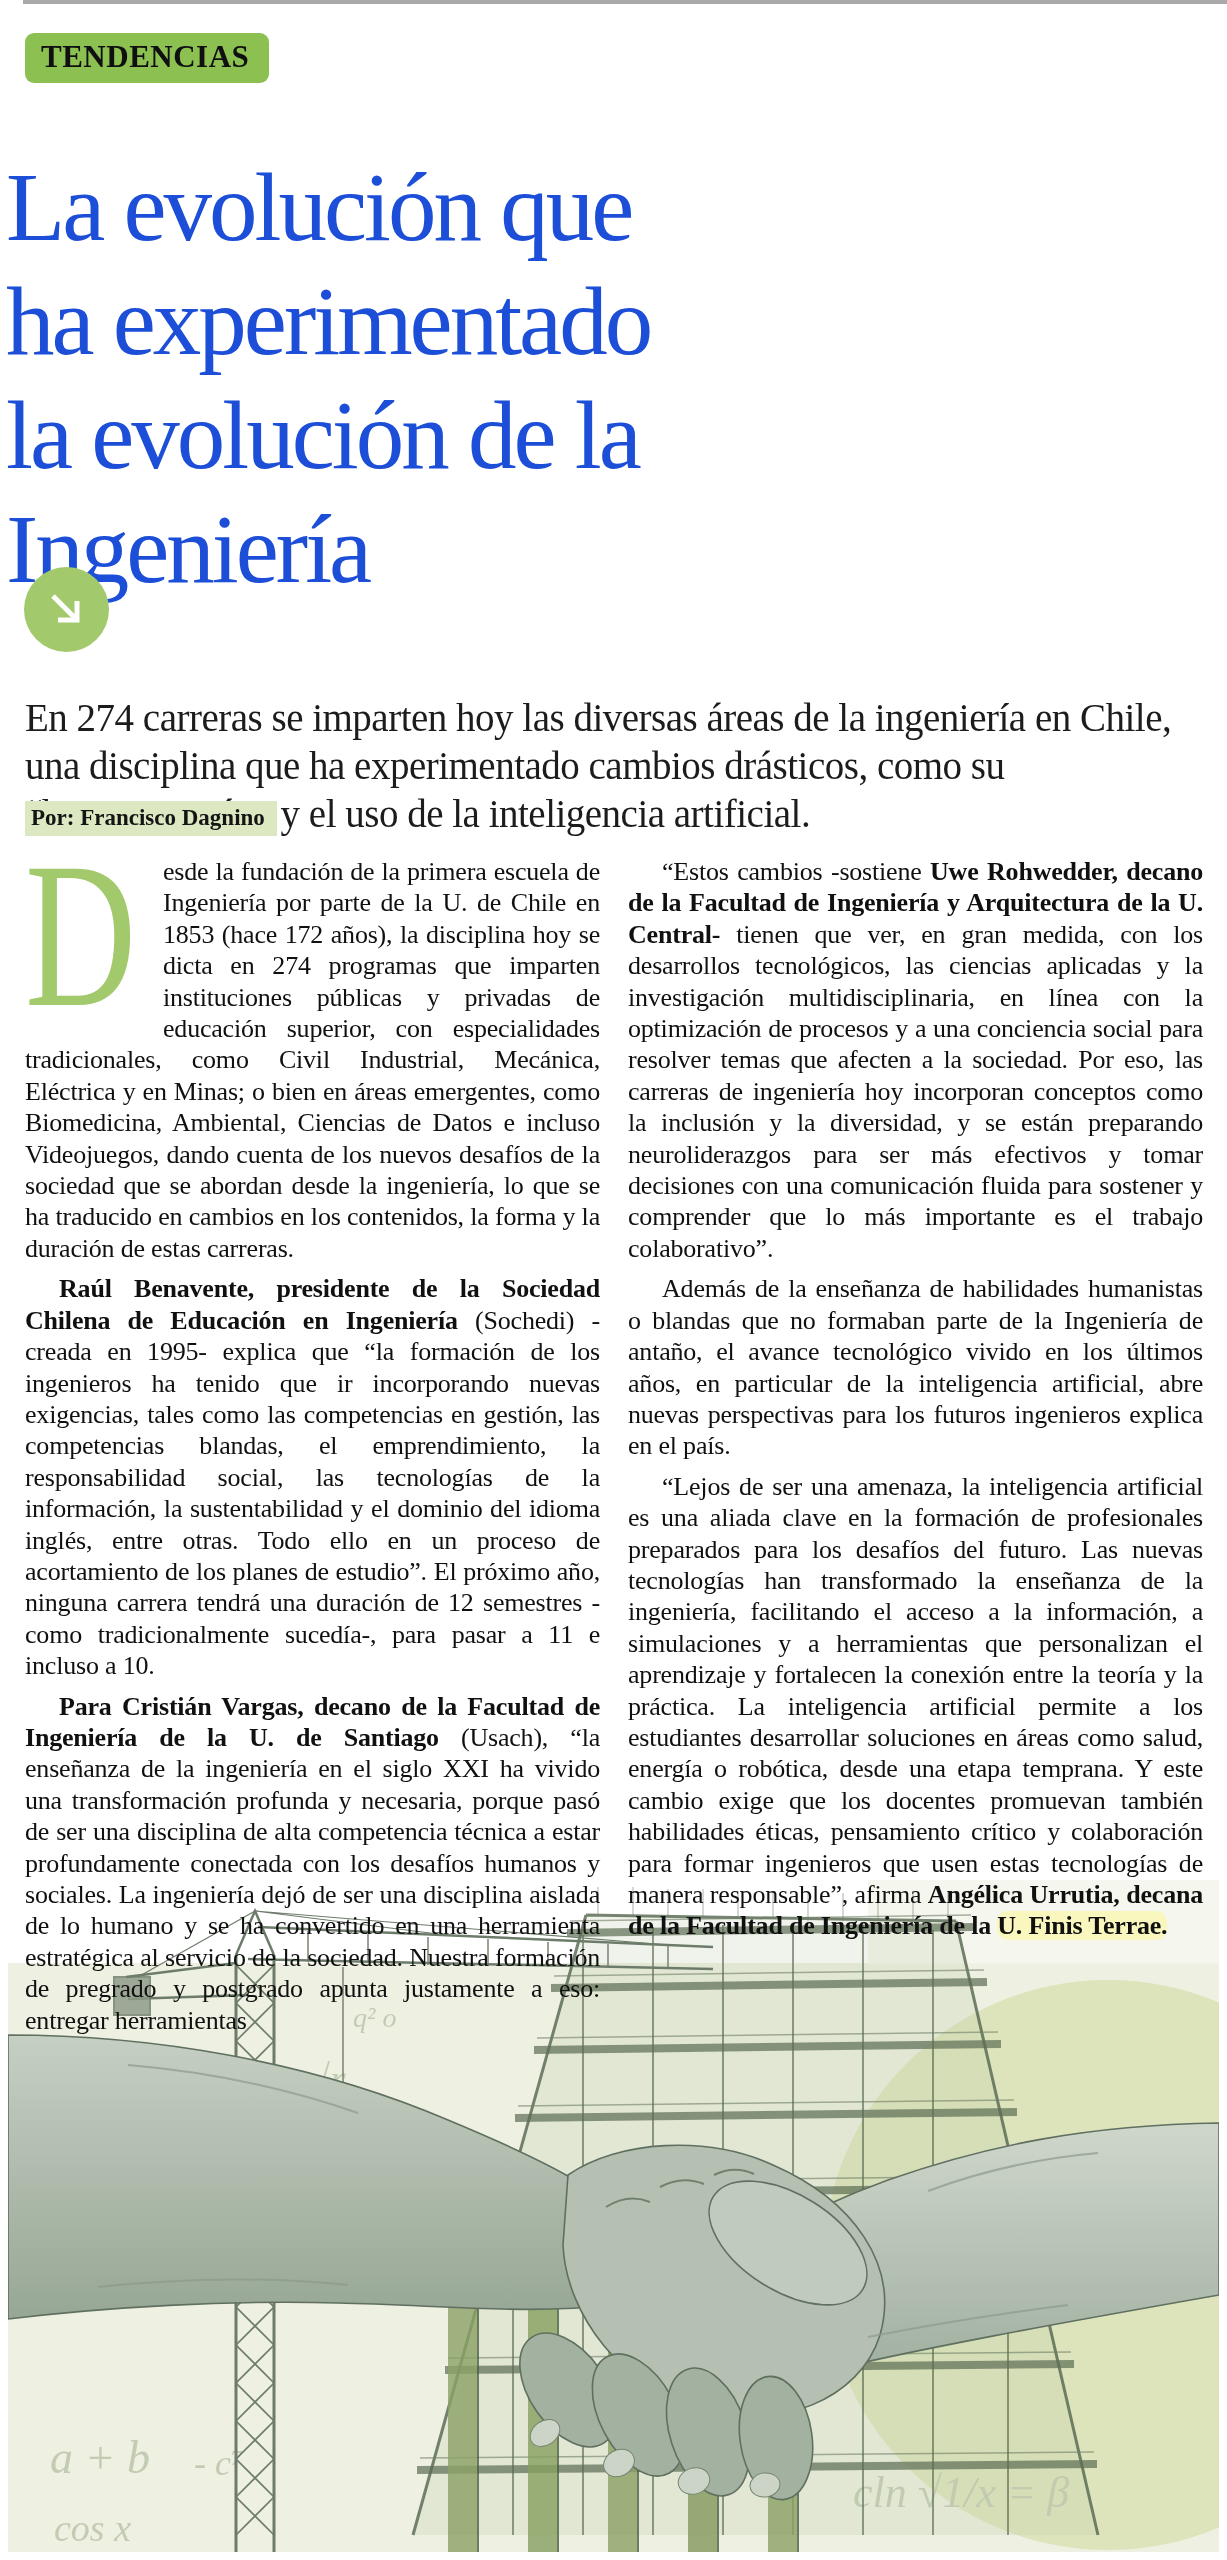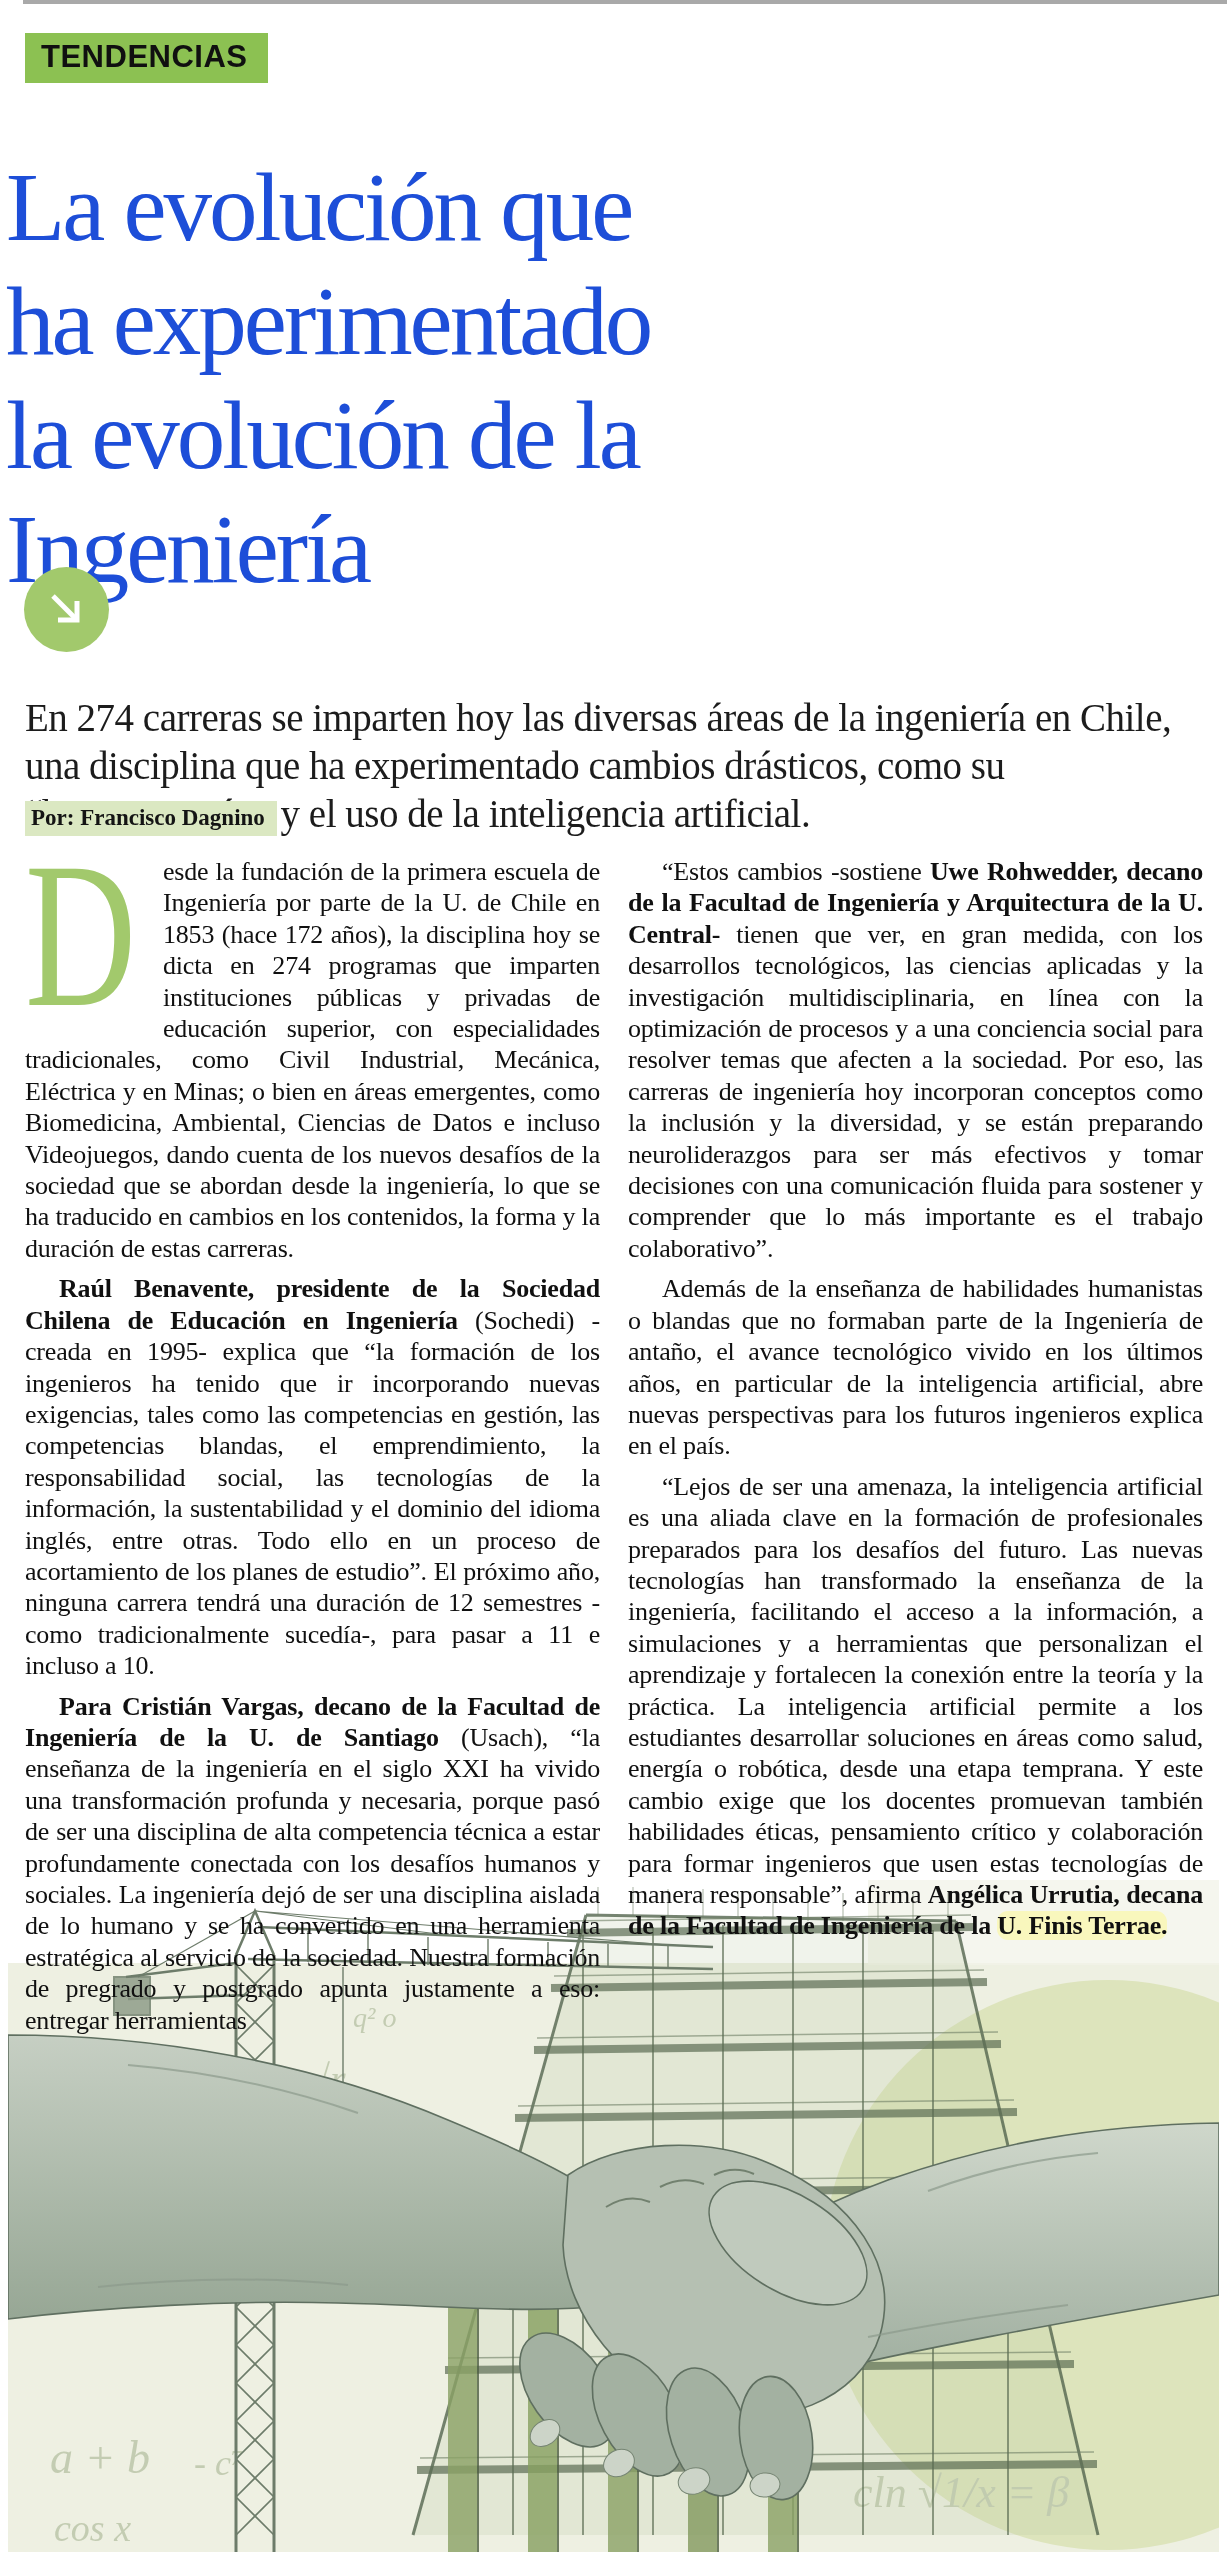--- a/index.html
+++ b/index.html
@@ -1,21 +1,21 @@
 <!DOCTYPE html>
 <html><head>
 <meta charset="utf-8">
 <style>
   html,body{margin:0;padding:0;background:#fff;}
   .page{position:relative;width:1227px;height:2560px;background:#ffffff;overflow:hidden;
         font-family:"Liberation Serif", serif;color:#131313;}
   .topline{position:absolute;left:23px;top:0;right:0;height:4px;background:#a9a9a9;}
   .tag{position:absolute;left:25px;top:33px;background:#8cc152;color:#101010;
-       font-family:Liberation Sans, sans-serif;font-weight:bold;font-size:31px;
-       padding:6px 20px 8px 16px;letter-spacing:0.5px;}
+       font-family:Liberation Serif, serif;font-weight:bold;font-size:31px;
+       padding:6px 20px 8px 16px;letter-spacing:0.5px;border-radius:9px;}
   .headline{position:absolute;left:6px;top:86px;width:1190px;font-weight:400;
             font-size:97px;line-height:114px;letter-spacing:-3px;color:#1d4ed8;}
   .kicker{position:absolute;left:24px;top:567px;width:85px;height:85px;border-radius:50%;
           background:#a2c96c;display:flex;align-items:center;justify-content:center;}
   .lede{position:absolute;left:25px;top:655px;width:1185px;font-size:39px;line-height:48px;
         letter-spacing:-0.5px;color:#1c1c1c;}
   .byline{position:absolute;left:25px;top:801px;background:#dbe8c2;color:#141414;
           font-size:23px;font-weight:700;padding:4px 12px 5px 6px;}
   .columns{position:absolute;left:25px;top:856px;width:1178px;display:flex;gap:28px;
            z-index:2;}

